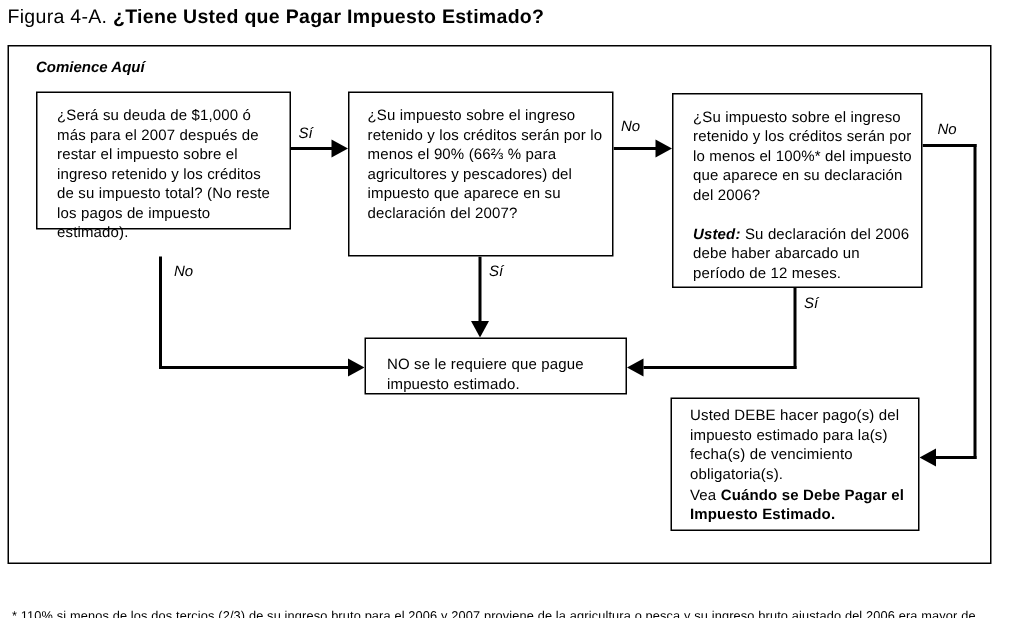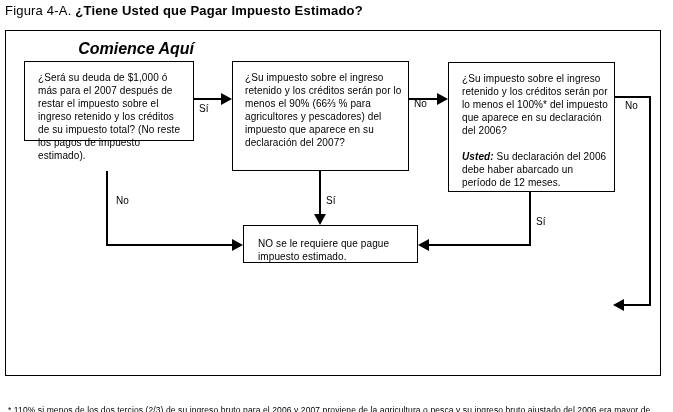--- a/index.html
+++ b/index.html
@@ -33,50 +33,50 @@
     height: 346px;
     border: 1px solid #000;
     box-sizing: border-box;
     background: #fff;
   }
   .start-label {
     position: absolute;
     left: 24px;
     top: 40px;
     width: 170px;
-    text-align: right;
-    font-size: 16px;
+    text-align: left;
+    font-size: 10px;
     font-weight: bold;
     font-style: italic;
   }
   .box {
     position: absolute;
     border: 1.5px solid #000;
     background: #fff;
     box-sizing: border-box;
     font-size: 10px;
     line-height: 13px;
     letter-spacing: 0.1px;
   }
   .box p { margin: 0; }
-  .box-debt   { left: 24px;  top: 61px;  width: 170px; height: 80px; padding: 9px 7px 0 13px; }
+  .box-debt   { left: 24px;  top: 61px;  width: 170px; height: 92px; padding: 9px 7px 0 13px; }
   .box-90pct  { left: 232px; top: 61px;  width: 177px; height: 110px; padding: 9px 5px 0 12px; }
   .box-100pct { left: 448px; top: 62px;  width: 167px; height: 130px; padding: 9px 5px 0 13px; }
   .box-notax  { left: 243px; top: 225px; width: 175px; height: 38px;  padding: 11px 4px 0 14px; }
   .box-pay    { left: 447px; top: 265px; width: 166px; height: 89px;  padding: 5px 3px 0 12px; }
   .note-gap { margin-top: 13px !important; }
   .see-line { margin-top: 1px !important; }
   .bolditalic { font-weight: bold; font-style: italic; }
   .bold { font-weight: bold; }
   .line { position: absolute; background: #000; }
   .edge-label {
     position: absolute;
     font-size: 10px;
+    font-style: italic;
     white-space: nowrap;
-    margin-top: 19px;
   }
   .arr { position: absolute; width: 0; height: 0; }
   .arr-right { border-top: 6px solid transparent; border-bottom: 6px solid transparent; border-left: 11px solid #000; }
   .arr-left  { border-top: 6px solid transparent; border-bottom: 6px solid transparent; border-right: 11px solid #000; }
   .arr-down  { border-left: 6px solid transparent; border-right: 6px solid transparent; border-top: 11px solid #000; }
   .footnote {
     position: absolute;
     left: 8px;
     top: 381px;
     width: 660px;
@@ -141,16 +141,23 @@
     <p class="note-gap">
       <span class="bolditalic">Usted:</span>
       <span>Su declaración del 2006 debe haber abarcado un período de 12 meses.</span>
     </p>
   </div>
 
   <div class="box box-notax">
     <p>NO se le requiere que pague impuesto estimado.</p>
   </div>
 
+  <div class="box box-pay">
+    <p>Usted DEBE hacer pago(s) del impuesto estimado para la(s) fecha(s) de vencimiento obligatoria(s).</p>
+    <p class="see-line">
+      <span>Vea</span>
+      <span class="bold">Cuándo se Debe Pagar el Impuesto Estimado.</span>
+    </p>
+  </div>
 
   <div class="footnote">* 110% si menos de los dos tercios (2/3) de su ingreso bruto para el 2006 y 2007 proviene de la agricultura o pesca y su ingreso bruto ajustado del 2006 era mayor de $150,000 ($75,000 si su estado civil para efectos de la declaración para el 2007 es casado que presenta una declaración por separado).</div>
 
 </div>
 
 </body></html>

